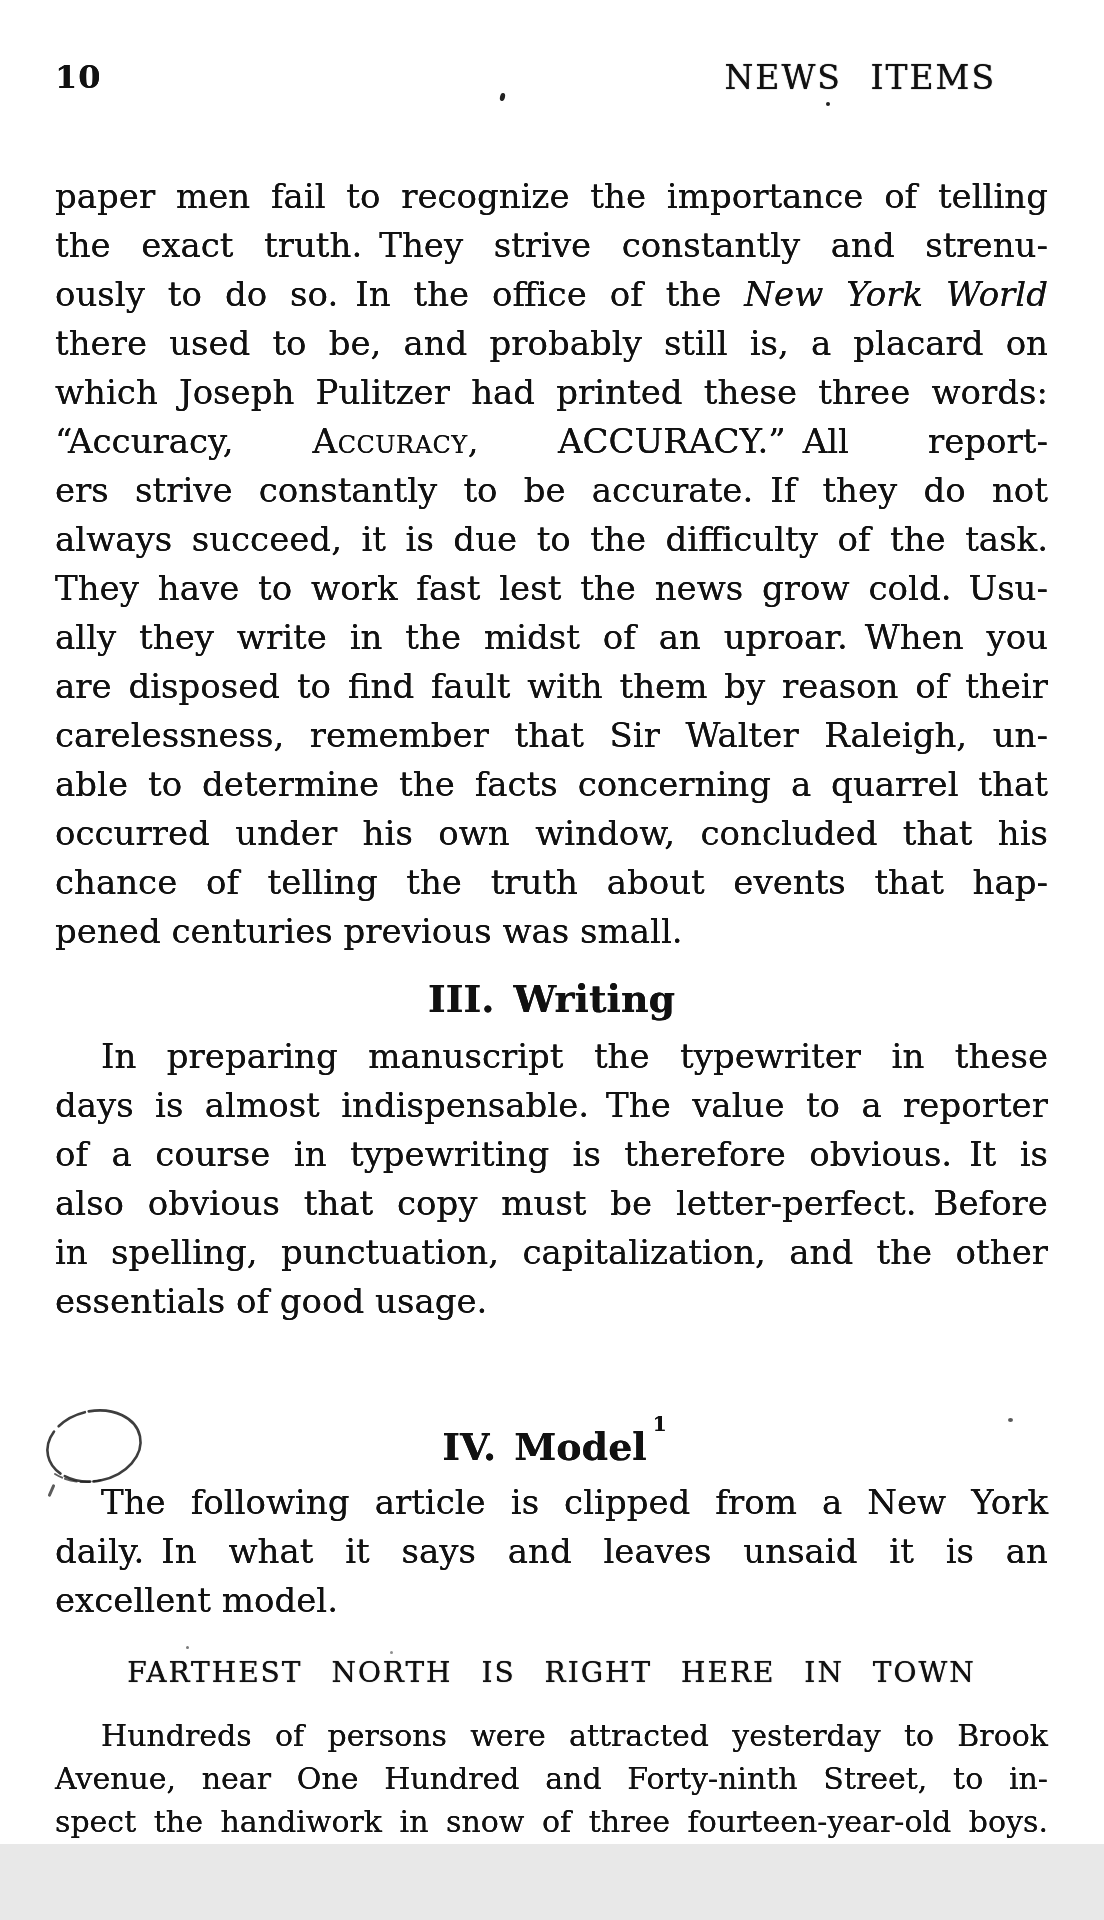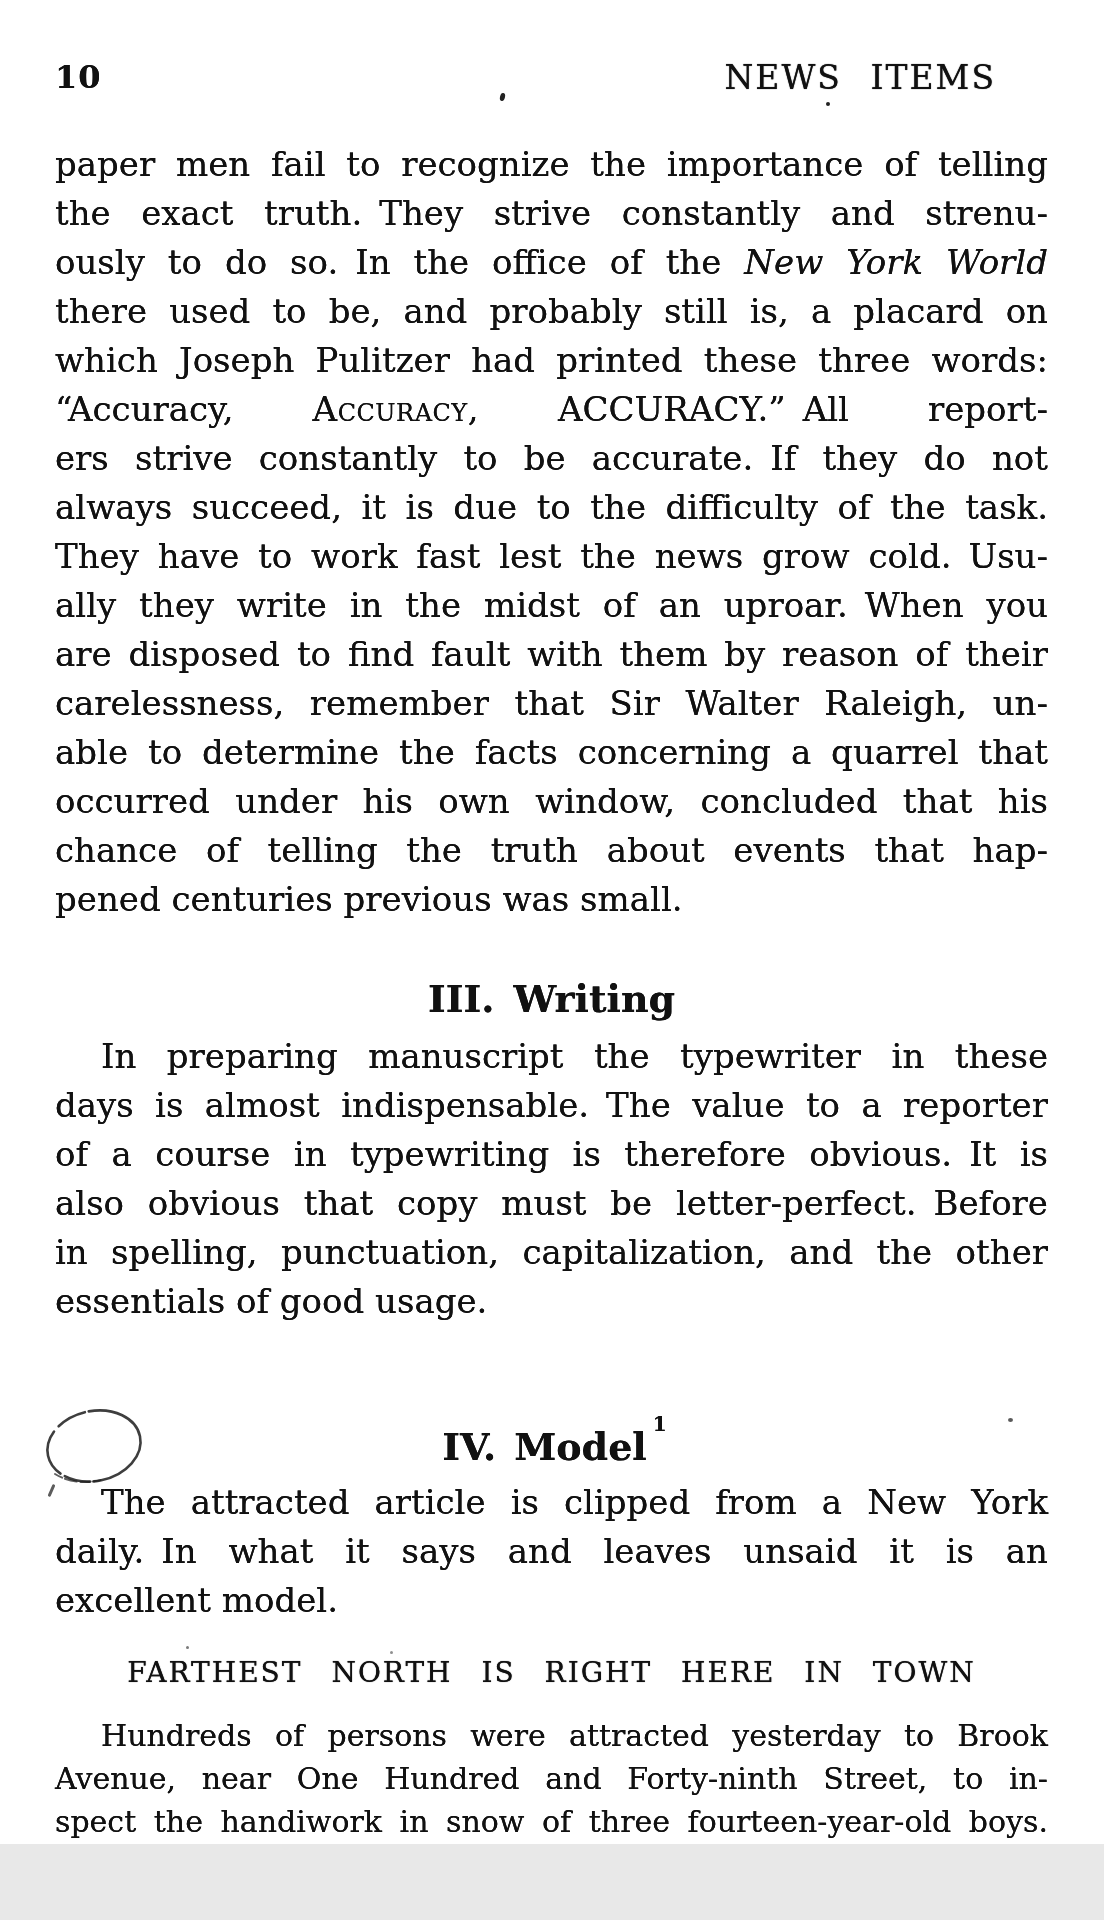--- a/index.html
+++ b/index.html
@@ -84,21 +84,21 @@
 <body>
 
 <div class="page">
   <div class="content">
 
     <div class="header">
       <span class="pagenum">10</span>
       <span class="runhead">NEWS ITEMS</span>
     </div>
 
-    <div class="para" style="top:140px">
+    <div class="para" style="top:172px">
         <div class="line"><span class="">paper men fail to recognize the importance of telling</span></div>
         <div class="line"><span class="">the exact truth. They strive constantly and strenu-</span></div>
         <div class="line"><span class="">ously to do so. In the office of the </span><span class="italic">New York World</span></div>
         <div class="line"><span class="">there used to be, and probably still is, a placard on</span></div>
         <div class="line"><span class="">which Joseph Pulitzer had printed these three words:</span></div>
         <div class="line"><span class="">“Accuracy, </span><span class="smallcaps">Accuracy,</span><span class=""> ACCURACY.” All report-</span></div>
         <div class="line"><span class="">ers strive constantly to be accurate. If they do not</span></div>
         <div class="line"><span class="">always succeed, it is due to the difficulty of the task.</span></div>
         <div class="line"><span class="">They have to work fast lest the news grow cold. Usu-</span></div>
         <div class="line"><span class="">ally they write in the midst of an uproar. When you</span></div>
@@ -125,21 +125,21 @@
 
     <h2 class="heading" style="top:1416px">
       <svg class="circle-svg" width="122" height="96" viewBox="0 0 122 96">
         <ellipse cx="57" cy="46" rx="47" ry="35" fill="none" stroke="#1c1c1c" stroke-width="2.6" stroke-linecap="round" stroke-dasharray="72 4 26 5 48 7 30 4" transform="rotate(-12 57 46)" opacity="0.85"></ellipse>
         <path d="M18 74 q 20 12 46 6" fill="none" stroke="#1c1c1c" stroke-width="2" stroke-linecap="round" stroke-dasharray="8 3 12 4 9 3" opacity="0.7"></path>
       </svg>
       <span>IV.</span><span class="title-gap">Model</span><sup class="footnote-sup">1</sup>
     </h2>
 
     <div class="para" style="top:1478px">
-        <div class="line indent"><span class="">The attracted article is clipped from a New York</span></div>
+        <div class="line indent"><span class="">The following article is clipped from a New York</span></div>
         <div class="line"><span class="">daily. In what it says and leaves unsaid it is an</span></div>
         <div class="line last"><span class="">excellent model.</span></div>
       </div>
 
     <div class="subhead" style="top:1656px">FARTHEST NORTH IS RIGHT HERE IN TOWN</div>
 
     <div class="para small-para" style="top:1714px">
         <div class="line indent"><span class="">Hundreds of persons were attracted yesterday to Brook</span></div>
         <div class="line"><span class="">Avenue, near One Hundred and Forty-ninth Street, to in-</span></div>
         <div class="line"><span class="">spect the handiwork in snow of three fourteen-year-old boys.</span></div>

